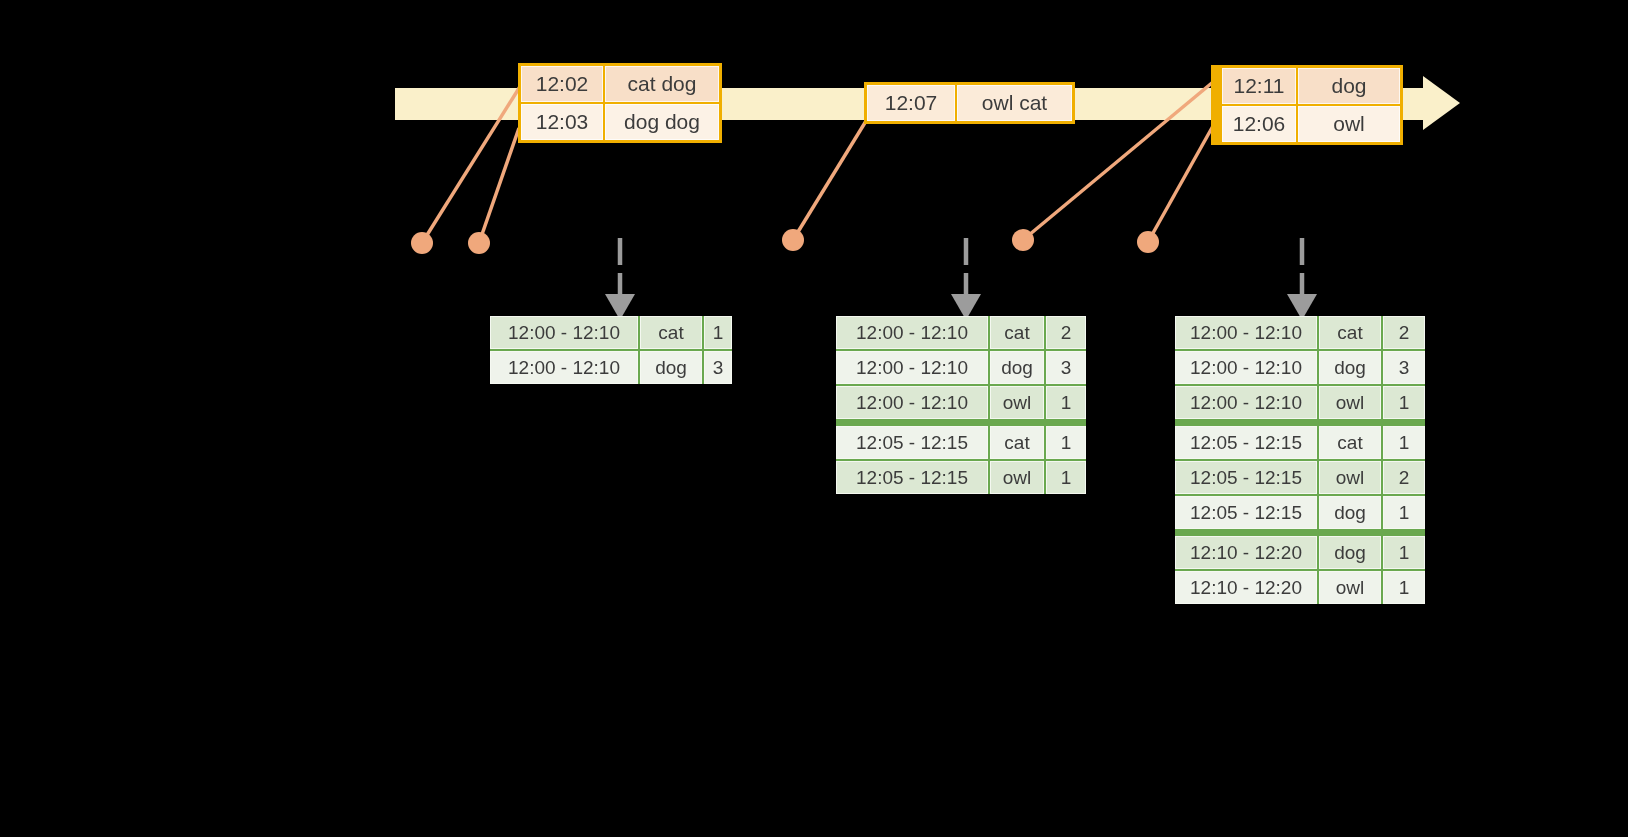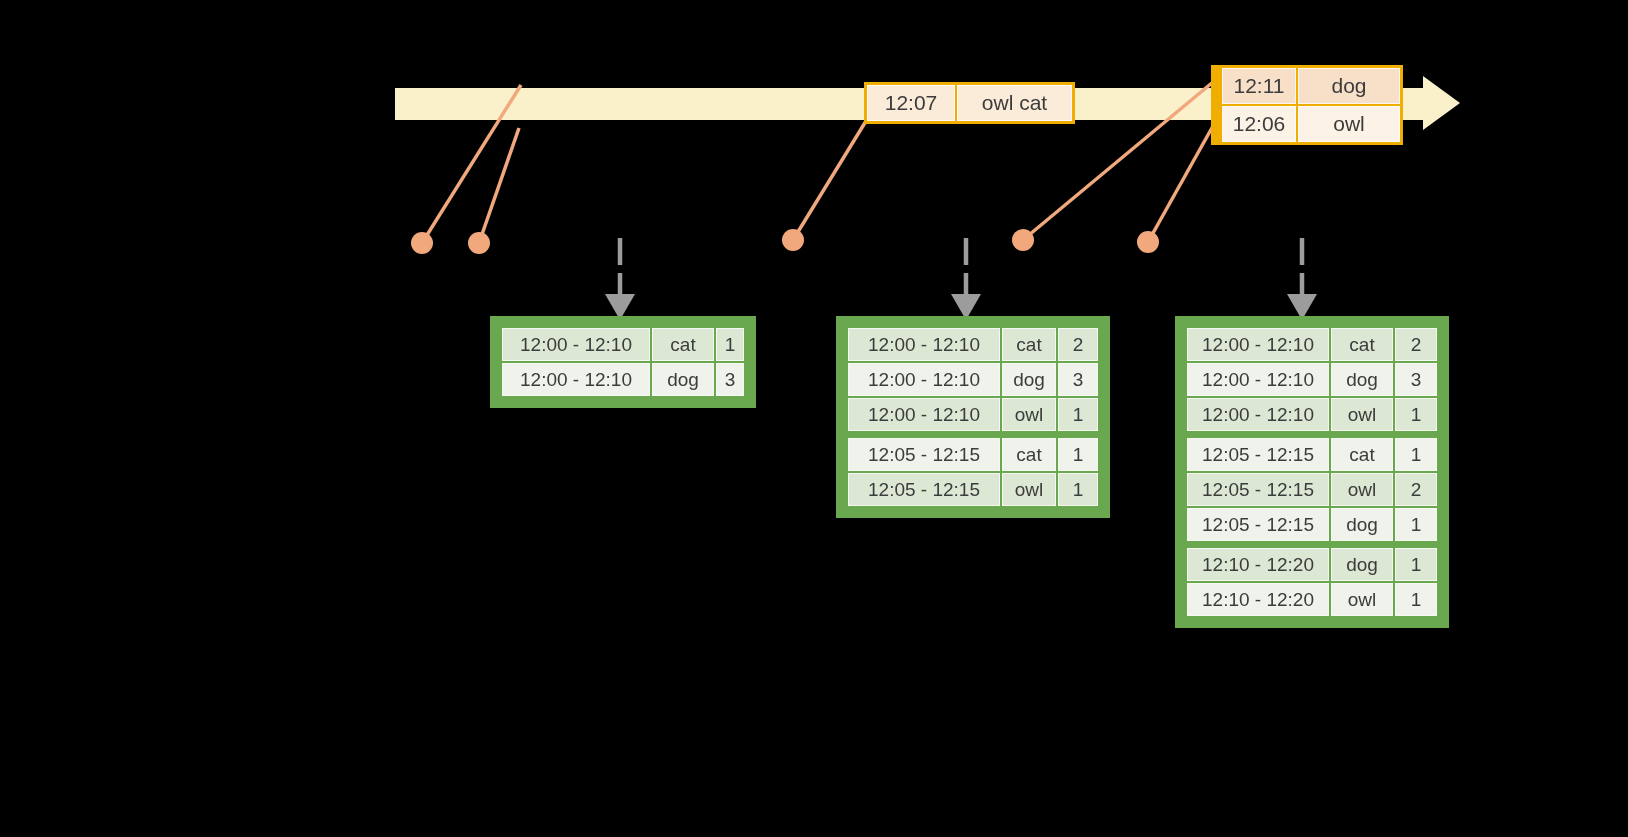--- a/index.html
+++ b/index.html
@@ -34,21 +34,21 @@
   .et1 .cell:nth-child(2){width:114px;}
   .et2 .cell:nth-child(1){width:88px;}
   .et2 .cell:nth-child(2){width:115px;}
   .et3 .cell:nth-child(1){width:74px;margin-left:8px;}
   .et3 .cell:nth-child(2){width:102px;}
 
   
   .gtable{
     position:absolute;
     background:#6AA84F;
-    padding:12px;
+    padding:0;
     display:flex;flex-direction:column;gap:2px;
   }
   .gtable .row{display:flex;gap:2px;}
   .gtable .row.group-gap{margin-top:5px;}
   .gtable .cell{
     height:33px;
     display:flex;align-items:center;justify-content:center;
     font-size:19px;color:#3C3C3C;
     border:1px solid rgba(246,250,243,0.9);
     box-sizing:border-box;
@@ -96,20 +96,30 @@
     <g stroke="#9C9C9C" fill="#9C9C9C">
       <line x1="620" y1="238" x2="620" y2="294" stroke-width="4.5" stroke-dasharray="27 8"></line>
       <polygon points="605,294 635,294 620,320" stroke="none"></polygon>
       <line x1="966" y1="238" x2="966" y2="294" stroke-width="4.5" stroke-dasharray="27 8"></line>
       <polygon points="951,294 981,294 966,320" stroke="none"></polygon>
       <line x1="1302" y1="238" x2="1302" y2="294" stroke-width="4.5" stroke-dasharray="27 8"></line>
       <polygon points="1287,294 1317,294 1302,320" stroke="none"></polygon>
     </g>
   </svg>
 
+  <div class="etable et1" style="left:518px;top:63px">
+      <div class="row dark">
+        <div class="cell">12:02</div>
+        <div class="cell">cat dog</div>
+      </div>
+      <div class="row light">
+        <div class="cell">12:03</div>
+        <div class="cell">dog dog</div>
+      </div>
+    </div>
 
   <div class="etable et2" style="left:864px;top:82px">
       <div class="row mid">
         <div class="cell">12:07</div>
         <div class="cell">owl cat</div>
       </div>
     </div>
 
   <div class="etable et3" style="left:1211px;top:65px">
       <div class="row dark">

